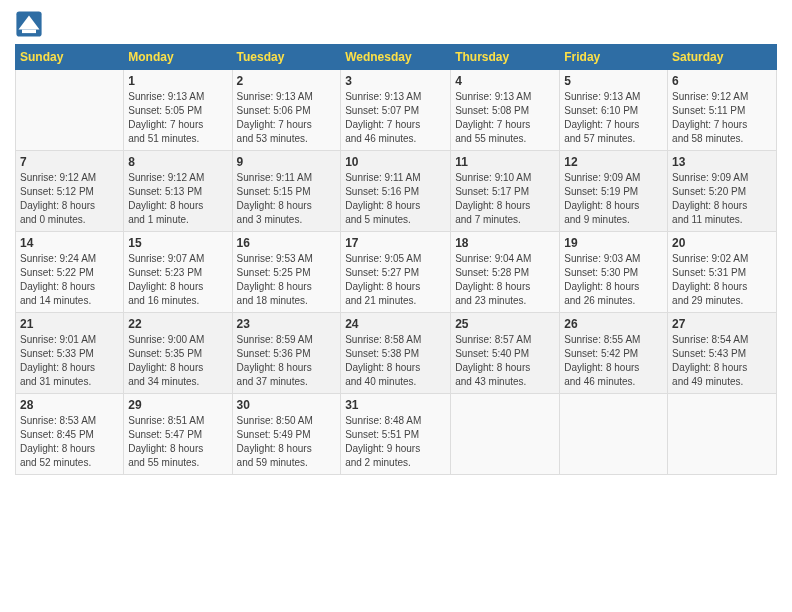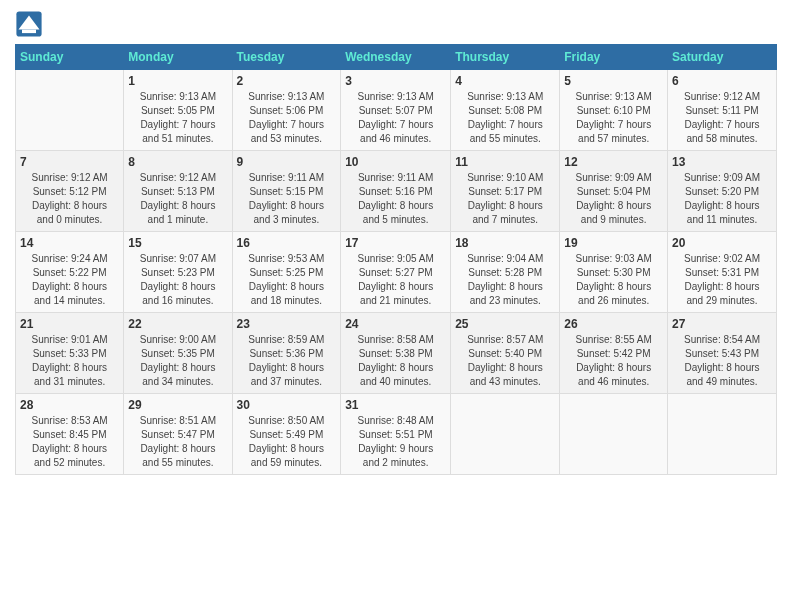--- a/index.html
+++ b/index.html
@@ -51,21 +51,21 @@
       font-size: 14px;
       color: #555;
     }
     .calendar-table {
       width: 100%;
       border-collapse: collapse;
       font-size: 11px;
     }
     .calendar-table thead tr th {
       background-color: #2e6da4;
-      color: #5eead4;
+      color: #fde047;
       padding: 5px 4px;
       text-align: left;
       font-size: 12px;
       font-weight: bold;
       border: 1px solid #2e6da4;
     }
     .calendar-table tbody tr {
       border-bottom: 1px solid #ccc;
     }
     .calendar-table tbody tr td {
@@ -79,21 +79,20 @@
       font-weight: bold;
       font-size: 12px;
       color: #333;
       display: block;
       margin-bottom: 2px;
     }
     .day-info {
       font-size: 10px;
       color: #444;
       line-height: 1.4;
-      text-align: center;
     }
     .empty-cell {
       background: #fff;
     }
     tbody tr:nth-child(odd) td {
       background-color: #f9f9f9;
     }
     tbody tr:nth-child(even) td {
       background-color: #fff;
     }
@@ -181,21 +180,21 @@
           <td>
             <span class="day-number">10</span>
             <div class="day-info"><span>Sunrise: 9:11 AM</span><br><span>Sunset: 5:16 PM</span><br><span>Daylight: 8 hours</span><br><span>and 5 minutes.</span></div>
           </td>
           <td>
             <span class="day-number">11</span>
             <div class="day-info"><span>Sunrise: 9:10 AM</span><br><span>Sunset: 5:17 PM</span><br><span>Daylight: 8 hours</span><br><span>and 7 minutes.</span></div>
           </td>
           <td>
             <span class="day-number">12</span>
-            <div class="day-info"><span>Sunrise: 9:09 AM</span><br><span>Sunset: 5:04 PM</span><br><span>Daylight: 8 hours</span><br><span>and 9 minutes.</span></div>
+            <div class="day-info"><span>Sunrise: 9:09 AM</span><br><span>Sunset: 5:19 PM</span><br><span>Daylight: 8 hours</span><br><span>and 9 minutes.</span></div>
           </td>
           <td>
             <span class="day-number">13</span>
             <div class="day-info"><span>Sunrise: 9:09 AM</span><br><span>Sunset: 5:20 PM</span><br><span>Daylight: 8 hours</span><br><span>and 11 minutes.</span></div>
           </td>
         </tr>
         <tr>
           <td>
             <span class="day-number">14</span>
             <div class="day-info"><span>Sunrise: 9:24 AM</span><br><span>Sunset: 5:22 PM</span><br><span>Daylight: 8 hours</span><br><span>and 14 minutes.</span></div>

